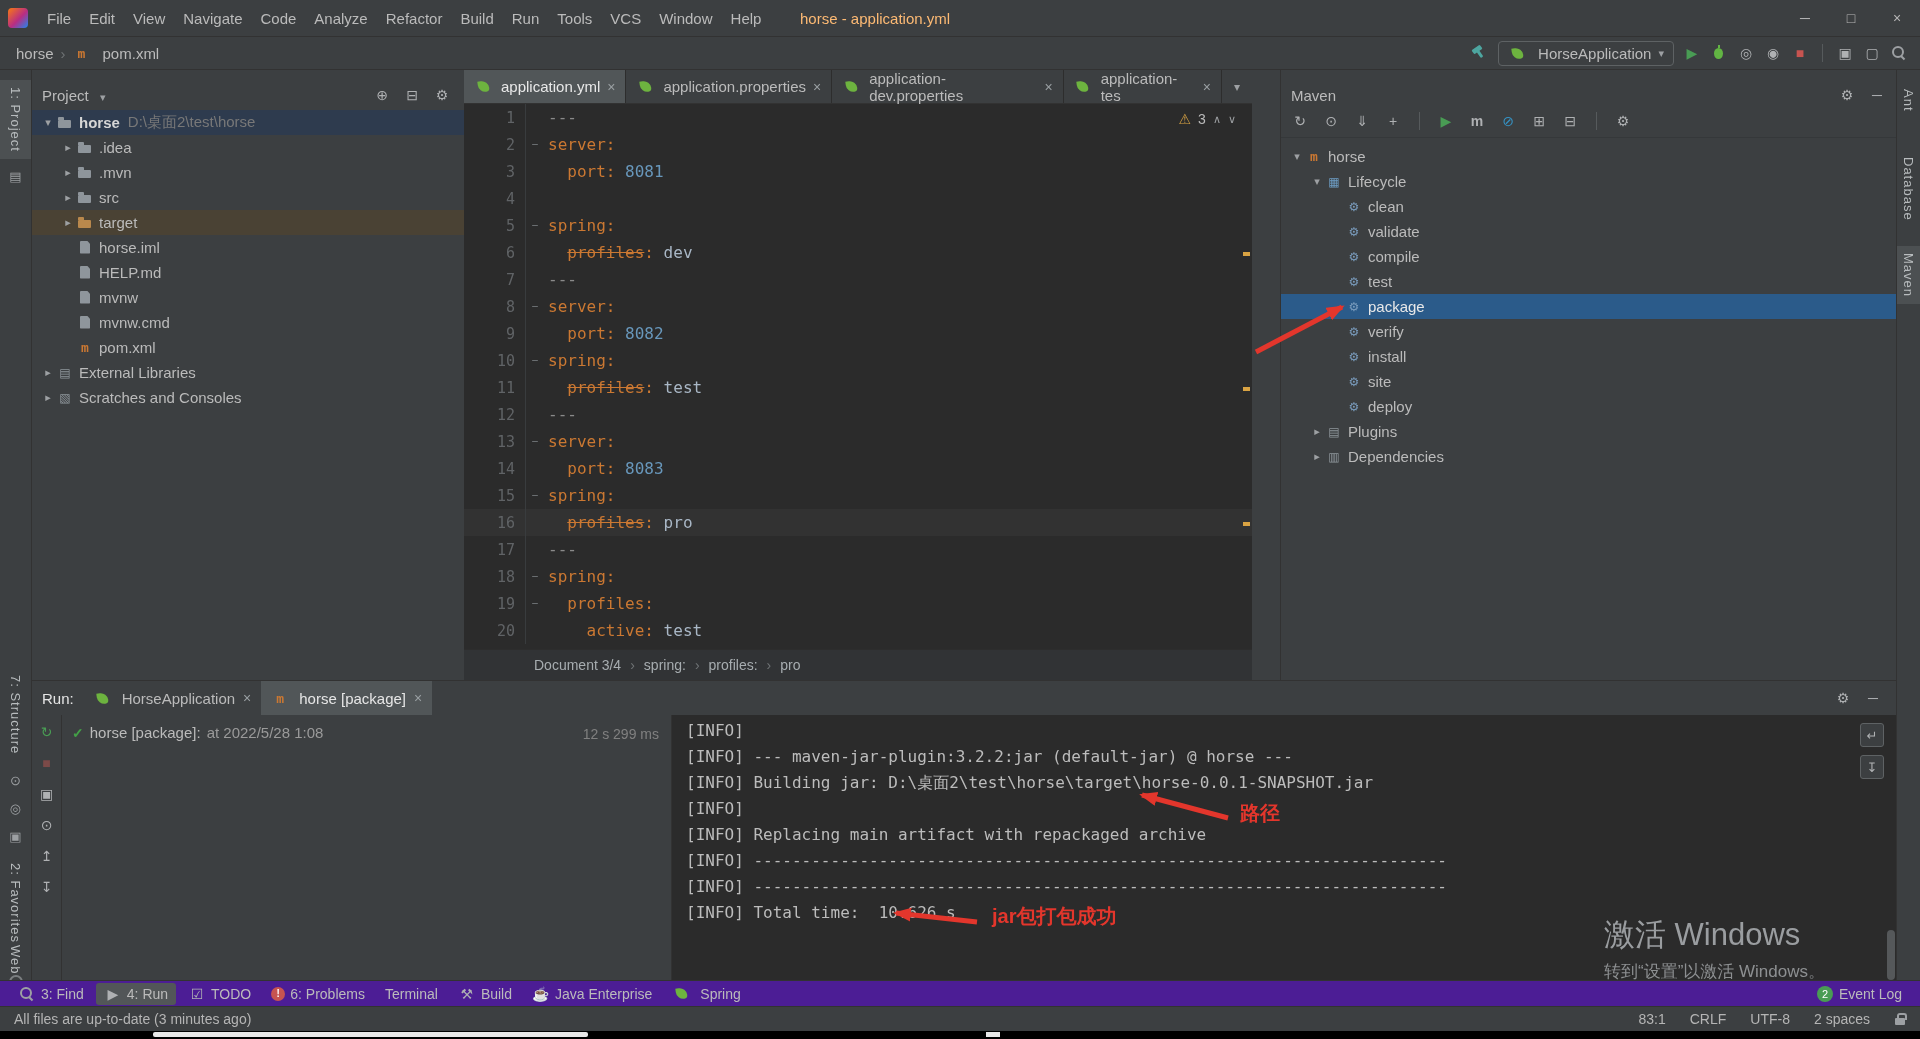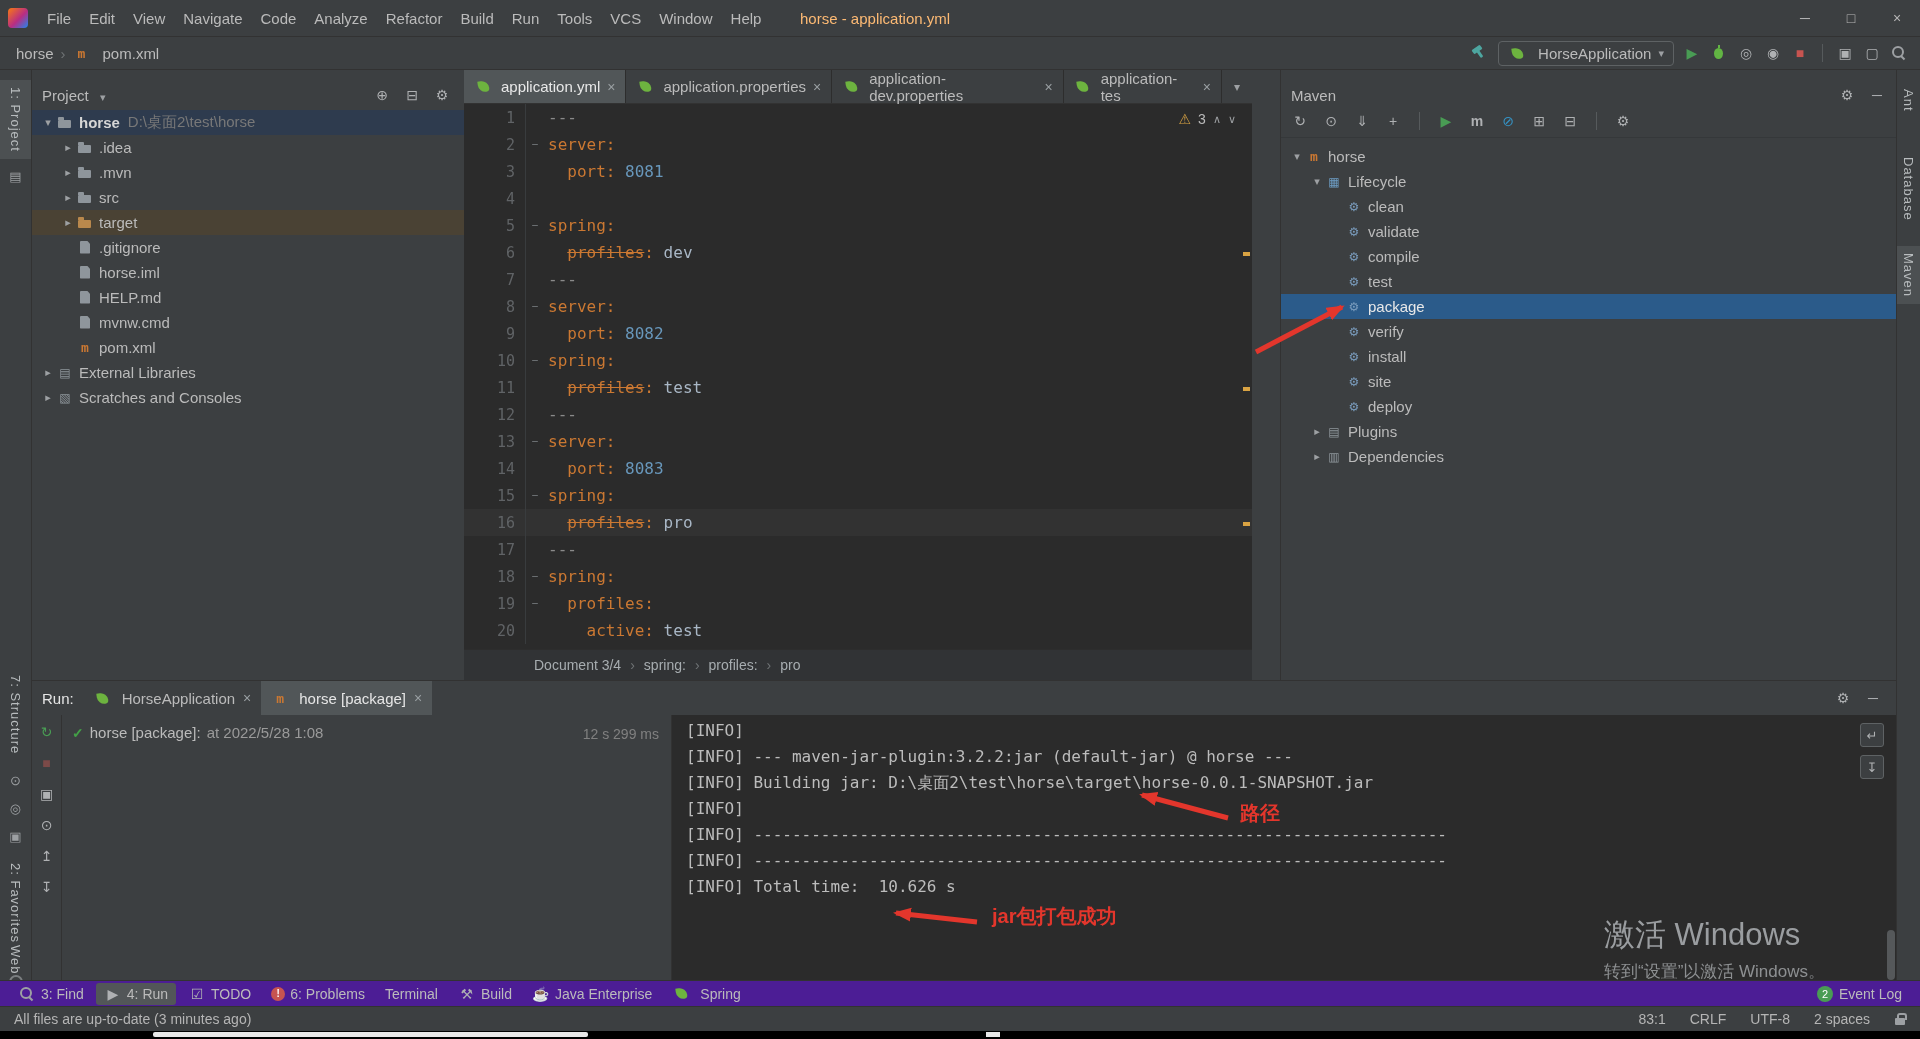--- a/index.html
+++ b/index.html
@@ -262,33 +262,33 @@
       <div class="tree-row sel-target">
         <span class="tsp" style="width:28px"></span>
         <span class="chev">▸</span>
         <span class="ic ic-folder ex"></span>
         <span class="tlabel">target</span>
       </div>
       <div class="tree-row">
         <span class="tsp" style="width:28px"></span>
         <span class="chev"></span>
         <span class="ic ic-file"></span>
-        <span class="tlabel">.gitignore</span>
-      </div>
-      <div class="tree-row">
-        <span class="tsp" style="width:28px"></span>
-        <span class="chev"></span>
-        <span class="ic ic-file"></span>
         <span class="tlabel">horse.iml</span>
       </div>
       <div class="tree-row">
         <span class="tsp" style="width:28px"></span>
         <span class="chev"></span>
         <span class="ic ic-file"></span>
         <span class="tlabel">HELP.md</span>
+      </div>
+      <div class="tree-row">
+        <span class="tsp" style="width:28px"></span>
+        <span class="chev"></span>
+        <span class="ic ic-file"></span>
+        <span class="tlabel">mvnw</span>
       </div>
       <div class="tree-row">
         <span class="tsp" style="width:28px"></span>
         <span class="chev"></span>
         <span class="ic ic-file"></span>
         <span class="tlabel">mvnw.cmd</span>
       </div>
       <div class="tree-row">
         <span class="tsp" style="width:28px"></span>
         <span class="chev"></span>
@@ -599,20 +599,21 @@
       <span style="color:#9a9a9a"> at 2022/5/28 1:08</span>
     </div>
     <span id="run-duration">12 s 299 ms</span>
   </div>
   <div id="run-console">
     <div id="console-lines">
         <div class="con-line">[INFO]</div>
         <div class="con-line">[INFO] --- maven-jar-plugin:3.2.2:jar (default-jar) @ horse ---</div>
         <div class="con-line">[INFO] Building jar: D:\桌面2\test\horse\target\horse-0.0.1-SNAPSHOT.jar</div>
         <div class="con-line">[INFO]</div>
+        <div class="con-line">[INFO] Replacing main artifact with repackaged archive</div>
         <div class="con-line">[INFO] ------------------------------------------------------------------------</div>
         <div class="con-line">[INFO] ------------------------------------------------------------------------</div>
         <div class="con-line">[INFO] Total time:  10.626 s</div>
       </div>
     <div id="console-btns">
         <span class="tb-ic con-btn">↵</span>
         <span class="tb-ic con-btn">↧</span>
       </div>
     <div id="console-scroll"></div>
   </div>

